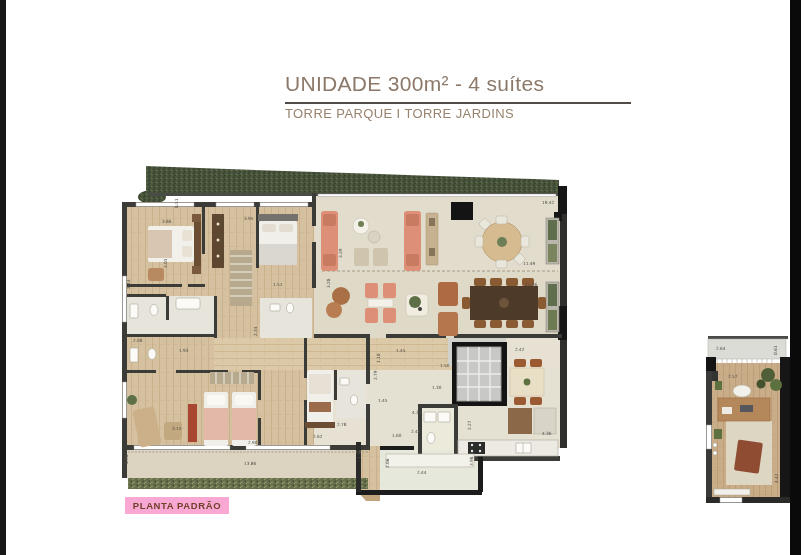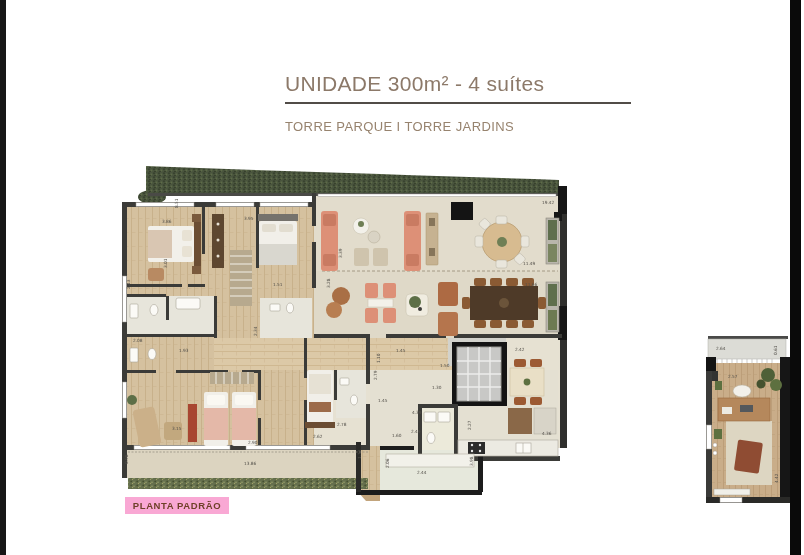--- a/index.html
+++ b/index.html
@@ -3,21 +3,21 @@
 <meta charset="utf-8">
 <style>
   html,body{margin:0;padding:0;background:#fff;}
   .stage{position:relative;width:804px;height:555px;background:#ffffff;overflow:hidden;
          font-family:"Liberation Sans", sans-serif;}
   .bar-left{position:absolute;left:0;top:0;width:6px;height:555px;background:#171717;}
   .bar-right{position:absolute;left:790px;top:0;width:11px;height:555px;background:#0a0a0a;}
   .hdr{position:absolute;left:285px;top:72px;width:346px;}
   .hdr h1{margin:0;font-size:21px;font-weight:400;color:#8c7969;letter-spacing:.3px;}
   .hdr .rule{margin-top:6px;width:346px;height:1.5px;background:#514c47;}
-  .hdr h2{margin:15px 0 0 0;font-size:13px;font-weight:400;color:#97836e;letter-spacing:.4px;}
+  .hdr h2{margin:2px 0 0 0;font-size:13px;font-weight:400;color:#97836e;letter-spacing:.4px;}
   .tag{position:absolute;left:125px;top:497px;width:104px;height:17px;background:#f9a8d4;
        color:#6e4128;font-size:9.5px;font-weight:bold;letter-spacing:.6px;
        display:flex;align-items:center;justify-content:center;}
   .main-plan{position:absolute;left:118px;top:156px;width:452px;height:352px;}
   .annex-plan{position:absolute;left:700px;top:333px;width:95px;height:175px;}
   svg{display:block;}
   .dim{font-family:"DejaVu Sans", sans-serif;font-size:4.3px;fill:#53504a;}
 </style>
 </head>
 <body>

